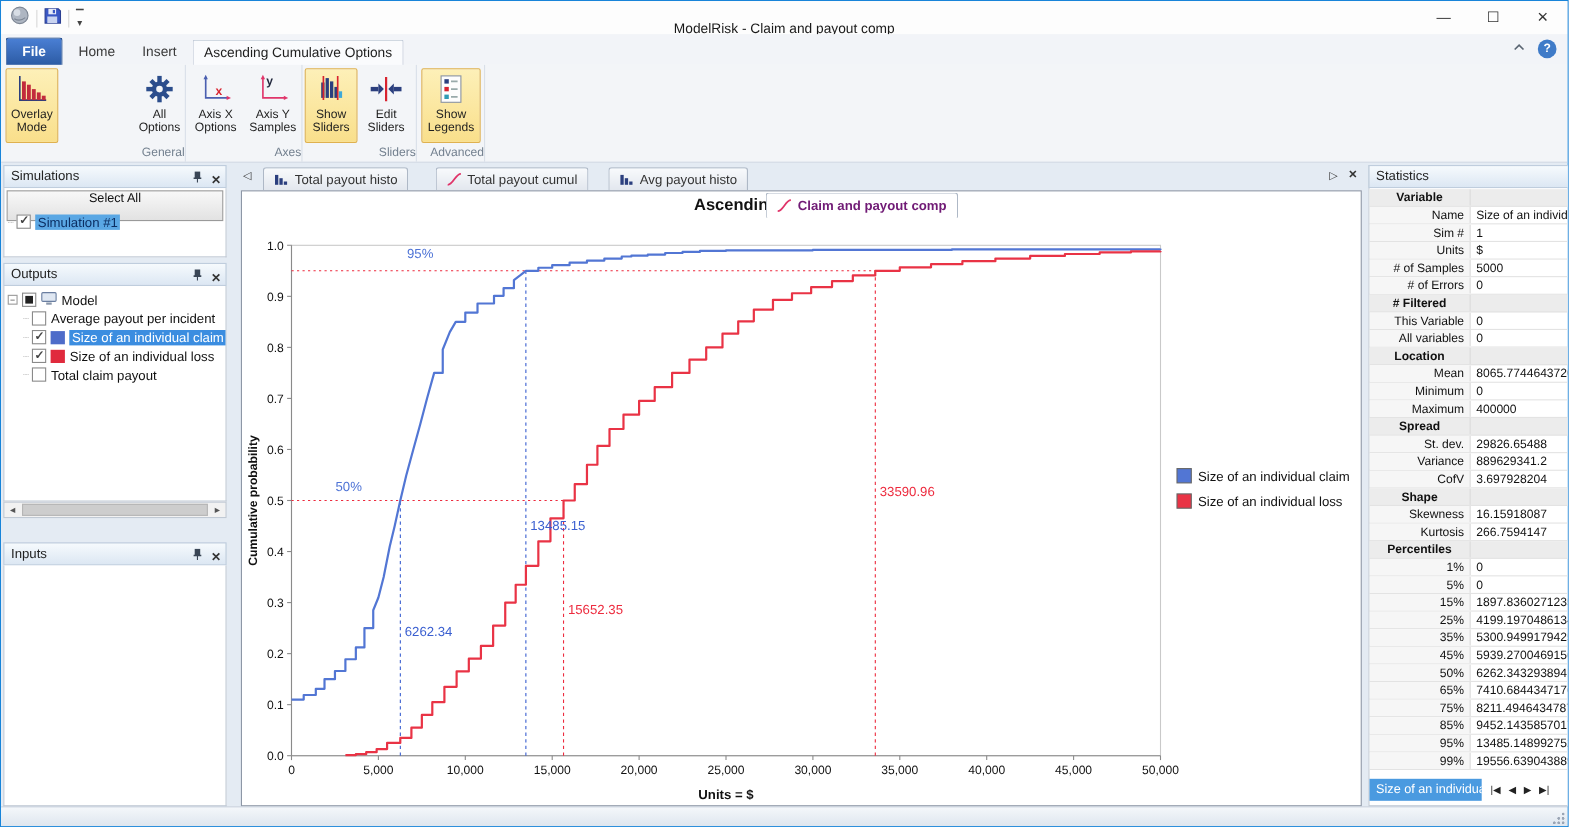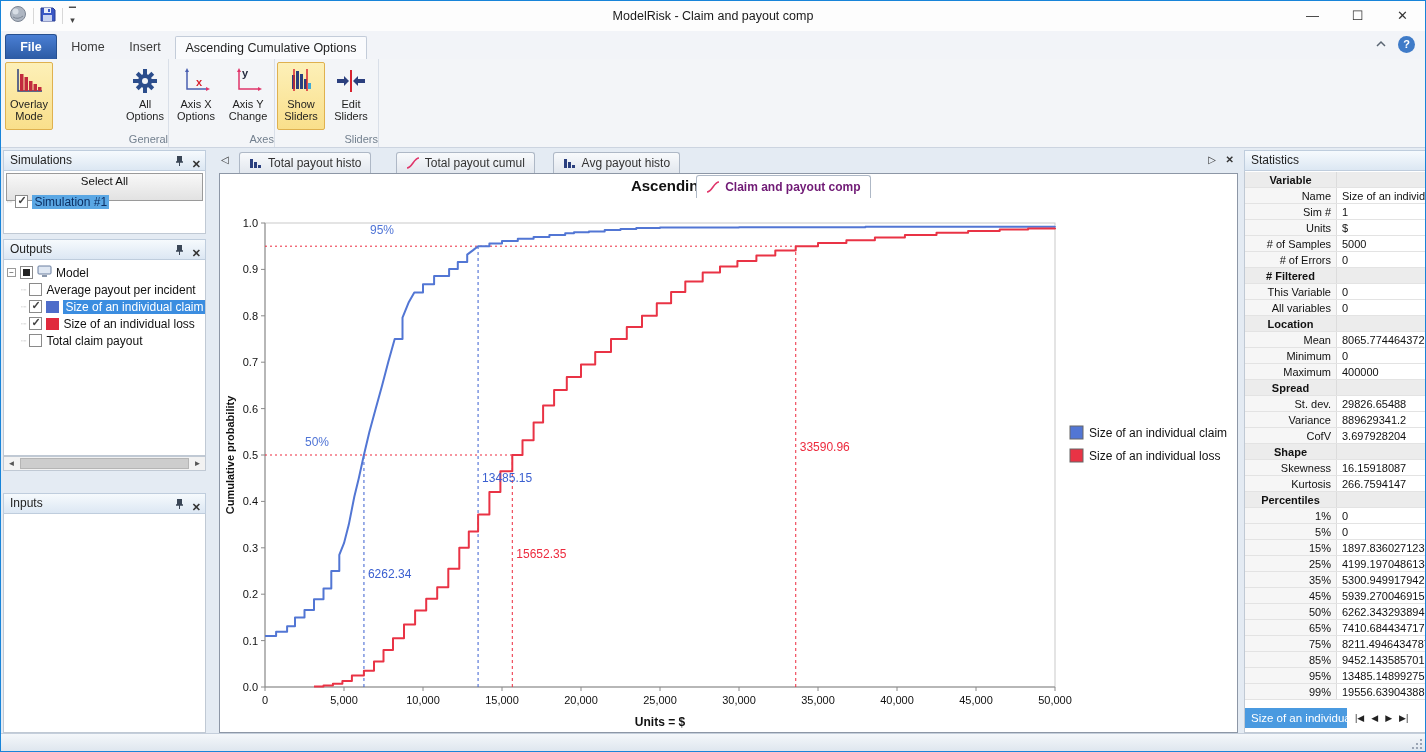--- a/index.html
+++ b/index.html
@@ -4,21 +4,21 @@
 <style>
   * { margin:0; padding:0; box-sizing:border-box; }
   html,body { width:1426px; height:752px; font-family:"Liberation Sans", sans-serif; background:#cfd6de; }
   .window { position:absolute; left:0; top:0; width:1426px; height:752px; background:#fff; border:1px solid #1884d9; overflow:hidden; }
 
   
   .titlebar { position:absolute; left:0; top:0; width:100%; height:30px; background:#fdfdfd; }
   .qat { position:absolute; left:8px; top:4px; display:flex; align-items:center; gap:6px; }
   .qat .sep { width:1px; height:16px; background:#d8d8d8; }
   .qat-caret { font-size:9px; color:#444; line-height:8px; text-align:center; }
-  .title-text { position:absolute; left:0; right:0; top:0; height:30px; line-height:30px; text-align:center; font-size:12.5px; color:#1a1a1a; }
+  .title-text { position:absolute; left:0; right:0; top:10px; height:30px; line-height:30px; text-align:center; font-size:12.5px; color:#1a1a1a; }
   .win-controls { position:absolute; right:0; top:0; display:flex; }
   .win-btn { width:45px; height:29px; display:flex; align-items:center; justify-content:center; font-size:13px; color:#333; }
 
   
   .ribbon-tabs { position:absolute; left:0; top:30px; width:100%; height:28px; background:#f2f4f8; }
   .file-tab { position:absolute; left:4px; top:3px; width:52px; height:25px; background:linear-gradient(#4a7fd4,#2c5ba4); border:1px solid #27508f; border-bottom:none; border-radius:3px 3px 0 0; color:#fff; font-size:12.5px; font-weight:bold; text-align:center; line-height:24px; }
   .rtab { position:absolute; top:5px; height:23px; font-size:12.5px; color:#3a3a3a; text-align:center; line-height:23px; }
   .rtab.active { background:#fafbfd; border:1px solid #c3ccd9; border-bottom:none; border-radius:2px 2px 0 0; color:#1e1e1e; }
   .ribbon-right { position:absolute; right:10px; top:34px; display:flex; gap:10px; align-items:center; }
   .help-circle { width:17px; height:17px; border-radius:50%; background:#3f7bc8; color:#fff; font-size:11px; font-weight:bold; text-align:center; line-height:17px; }
@@ -177,21 +177,21 @@
       </div>
       <div class="rbtn" style="left:54px; width:50px;">
         <span class="ricon">
           <svg width="30" height="28">
               <path d="M6 3 V22 H27" stroke="#e0356a" stroke-width="1.5" fill="none"></path>
               <path d="M6 1 L4 5 H8 Z" fill="#e0356a"></path>
               <path d="M29 22 L25 20 V24 Z" fill="#e0356a"></path>
               <text x="9" y="10" font-size="11" font-weight="bold" fill="#22283d">y</text>
             </svg>
         </span>
-        <span class="rlabel">Axis Y Change</span>
+        <span class="rlabel">Axis Y Samples</span>
       </div>
       <div class="rgroup-label">Axes</div>
     </div>
 
     <div class="rgroup" style="left:274px; width:104px;">
       <div class="rbtn active" style="left:2px; width:48px;">
         <span class="ricon">
           <svg width="30" height="28">
               <rect x="6" y="8" width="3" height="14" fill="#2b3f7e"></rect>
               <rect x="10" y="4" width="3" height="18" fill="#2b3f7e"></rect>
@@ -212,20 +212,37 @@
               <path d="M8 9 L13 14 L8 19 Z" fill="#2b3f7e"></path>
               <rect x="22" y="12" width="7" height="4" fill="#2b3f7e"></rect>
               <path d="M22 9 L17 14 L22 19 Z" fill="#2b3f7e"></path>
             </svg>
         </span>
         <span class="rlabel">Edit Sliders</span>
       </div>
       <div class="rgroup-label">Sliders</div>
     </div>
 
+    <div class="rgroup" style="left:378px; width:62px;">
+      <div class="rbtn active" style="left:4px; width:54px;">
+        <span class="ricon">
+          <svg width="28" height="28">
+              <rect x="5" y="2" width="18" height="24" fill="#fdfdfd" stroke="#8a93a2"></rect>
+              <rect x="8" y="5" width="4" height="4" fill="#2b3f7e"></rect>
+              <rect x="8" y="12" width="4" height="4" fill="#d8232f"></rect>
+              <rect x="8" y="19" width="4" height="4" fill="#2e9bb5"></rect>
+              <line x1="14" y1="7" x2="20" y2="7" stroke="#9aa" stroke-width="1.5"></line>
+              <line x1="14" y1="14" x2="20" y2="14" stroke="#9aa" stroke-width="1.5"></line>
+              <line x1="14" y1="21" x2="20" y2="21" stroke="#9aa" stroke-width="1.5"></line>
+            </svg>
+        </span>
+        <span class="rlabel">Show Legends</span>
+      </div>
+      <div class="rgroup-label">Advanced</div>
+    </div>
   </div>
 
   <div class="workspace">
 
     <div class="left-area">
       <div class="panel-header" style="top:0;">
         <span>Simulations</span>
         <span class="ph-icons">
           <span><svg width="9" height="12">
                 <rect x="2" y="1" width="5" height="6" fill="#3a4656"></rect>

